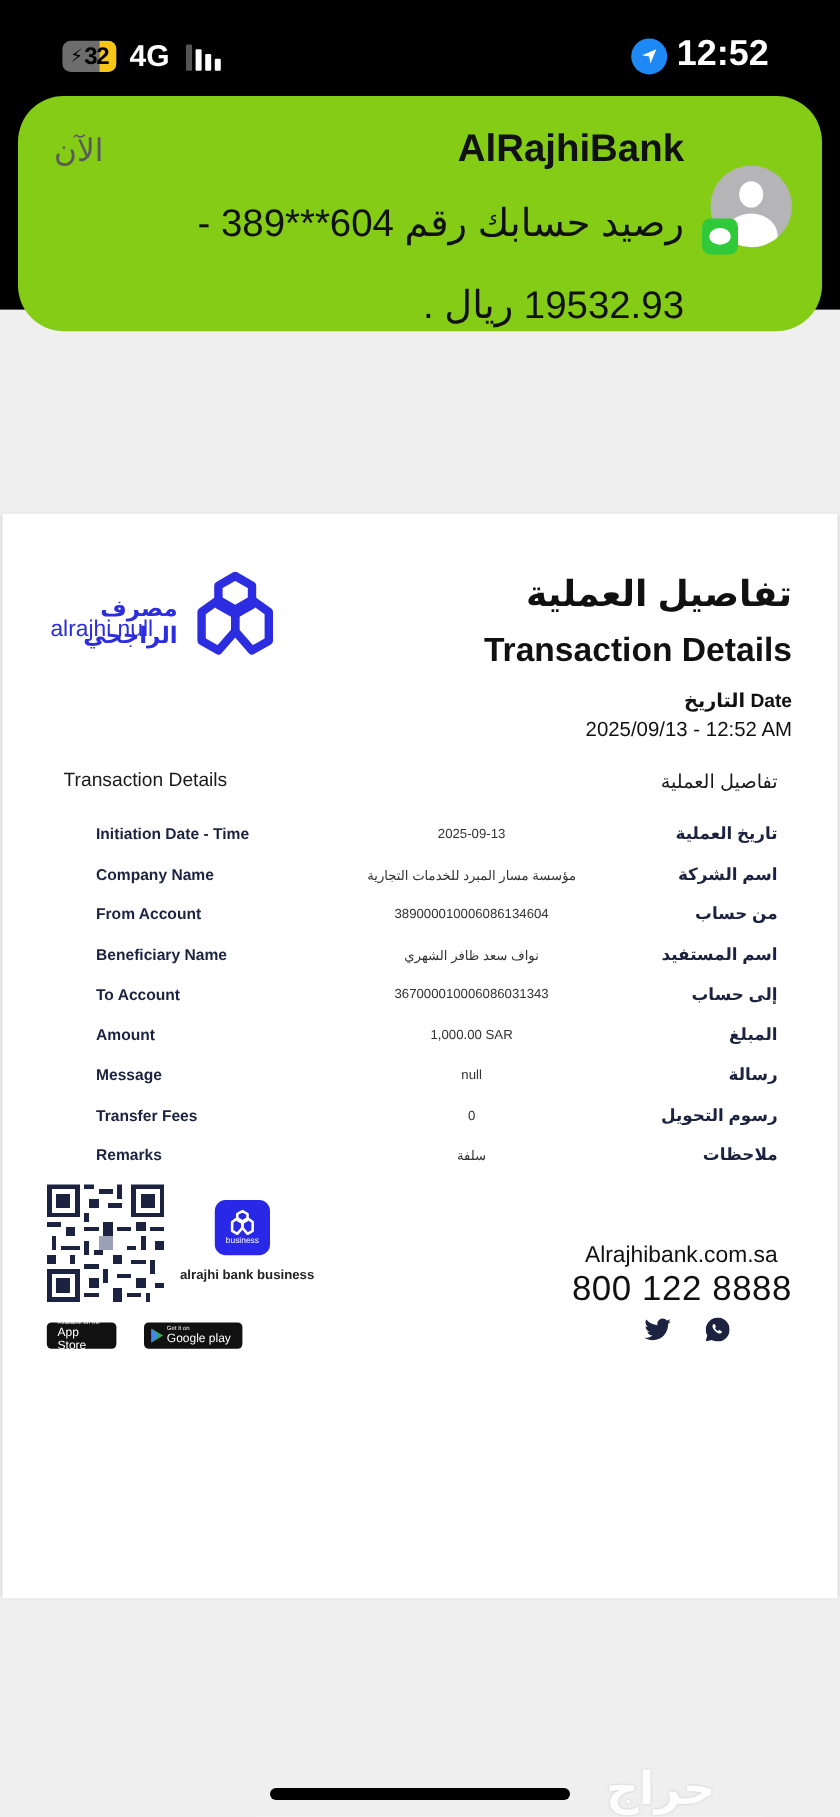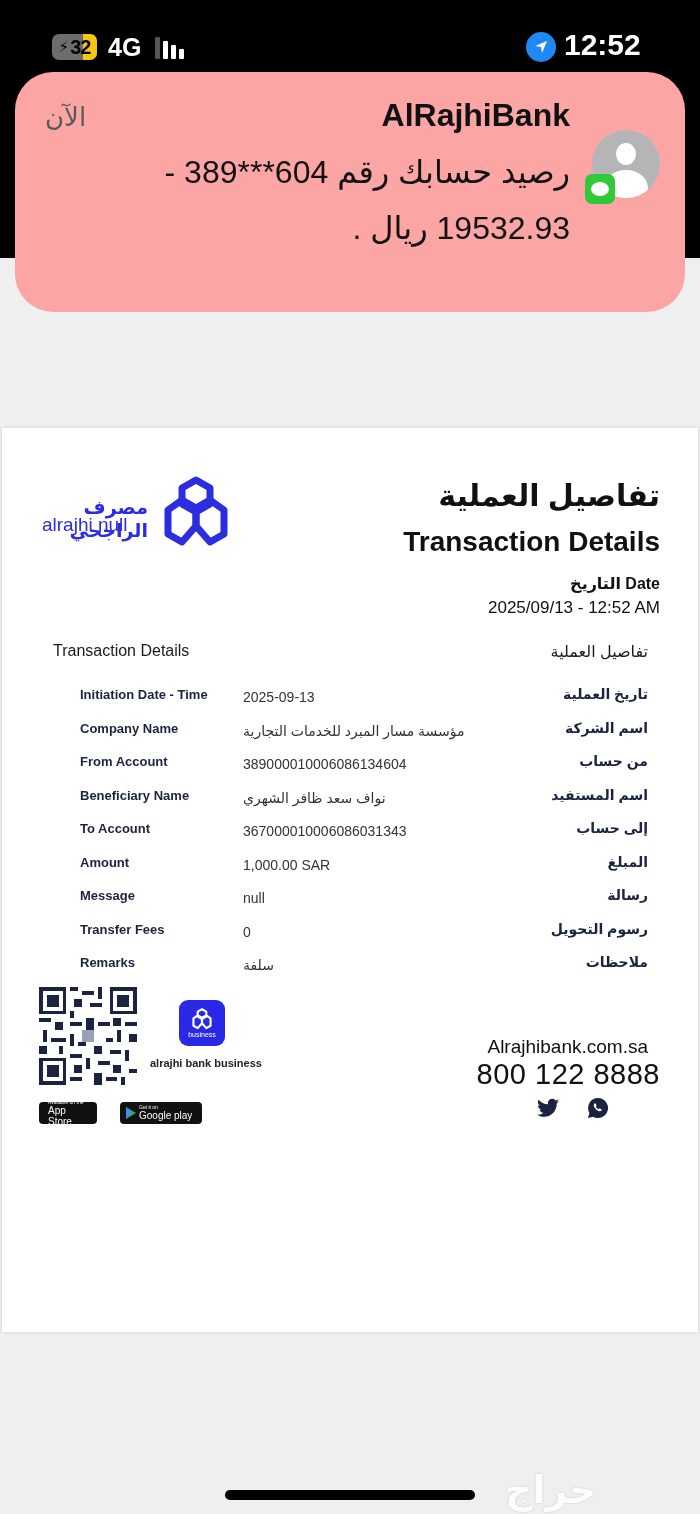--- a/index.html
+++ b/index.html
@@ -28,28 +28,28 @@
   .signal { position: absolute; left: 155px; top: 37px; height: 22px; display: flex; align-items: flex-end; gap: 3px; }
   .signal span { width: 5px; background: #fff; border-radius: 1px; }
   .signal span.dim { background: #555; }
   .loc-icon {
     position: absolute; left: 526px; top: 32px; width: 30px; height: 30px; border-radius: 50%;
     background: #1e88f5; display: flex; align-items: center; justify-content: center;
   }
   .clock { position: absolute; left: 564px; top: 28px; color: #fff; font-size: 30px; font-weight: bold; }
 
   .notification {
-    position: absolute; left: 15px; top: 72px; width: 670px; height: 240px;
-    background: #fca5a5; border-radius: 38px;
+    position: absolute; left: 15px; top: 80px; width: 670px; height: 196px;
+    background: #84cc16; border-radius: 38px;
   }
   .notif-time { position: absolute; left: 30px; top: 30px; font-size: 26px; color: #5a5a5a; }
   .notif-title { position: absolute; right: 115px; top: 25px; font-size: 32px; font-weight: bold; color: #111; }
   .notif-body {
     position: absolute; right: 115px; top: 72px; width: 470px; font-size: 32px; color: #111;
-    direction: rtl; text-align: right; line-height: 56px;
+    direction: rtl; text-align: right; line-height: 68px;
   }
   .avatar {
     position: absolute; right: 25px; top: 58px; width: 68px; height: 68px; border-radius: 50%;
     background: #b5b5b8; overflow: hidden;
   }
   .avatar .head { position: absolute; left: 24px; top: 13px; width: 20px; height: 22px; border-radius: 50%; background: #fff; }
   .avatar .body { position: absolute; left: 12px; top: 40px; width: 44px; height: 36px; border-radius: 50% 50% 0 0; background: #fff; }
   .msg-badge {
     position: absolute; right: 70px; top: 102px; width: 30px; height: 30px; border-radius: 7px;
     background: #2fc93a; display: flex; align-items: center; justify-content: center;
@@ -69,21 +69,21 @@
   .title-en { position: absolute; right: 38px; top: 98px; font-size: 28px; font-weight: bold; }
   .date-label { position: absolute; right: 38px; top: 146px; font-size: 16px; font-weight: bold; }
   .date-value { position: absolute; right: 38px; top: 170px; font-size: 17px; }
 
   .sec-en { position: absolute; left: 51px; top: 214px; font-size: 16px; color: #1a1a1a; }
   .sec-ar { position: absolute; right: 50px; top: 214px; font-size: 16px; direction: rtl; color: #1a1a1a; }
 
   .rows { position: absolute; left: 51px; top: 255px; width: 595px; }
   .row { position: relative; height: 33.5px; }
   .row .lbl-en { position: absolute; left: 0; top: 4px; font-size: 13px; font-weight: bold; color: #1c2340; padding-left: 27px; }
-  .row .val { position: absolute; left: 190px; width: 300px; top: 6px; font-size: 14px; color: #333; }
+  .row .val { position: absolute; left: 190px; width: 300px; top: 6px; font-size: 11px; text-align: center; color: #333; }
   .row .lbl-ar { position: absolute; right: 0; top: 3px; font-size: 14px; font-weight: bold; direction: rtl; color: #1c2340; }
 
   .qr { position: absolute; left: 37px; top: 559px; width: 98px; height: 98px; }
   .biz-icon {
     position: absolute; left: 177px; top: 572px; width: 46px; height: 46px; border-radius: 9px;
     background: #2828e6; display: flex; flex-direction: column; align-items: center; justify-content: center;
   }
   .biz-icon .b-txt { color: #fff; font-size: 7px; margin-top: 1px; }
   .biz-label { position: absolute; left: 148px; top: 629px; font-size: 11px; font-weight: bold; color: #222; }
   .store-btn {

